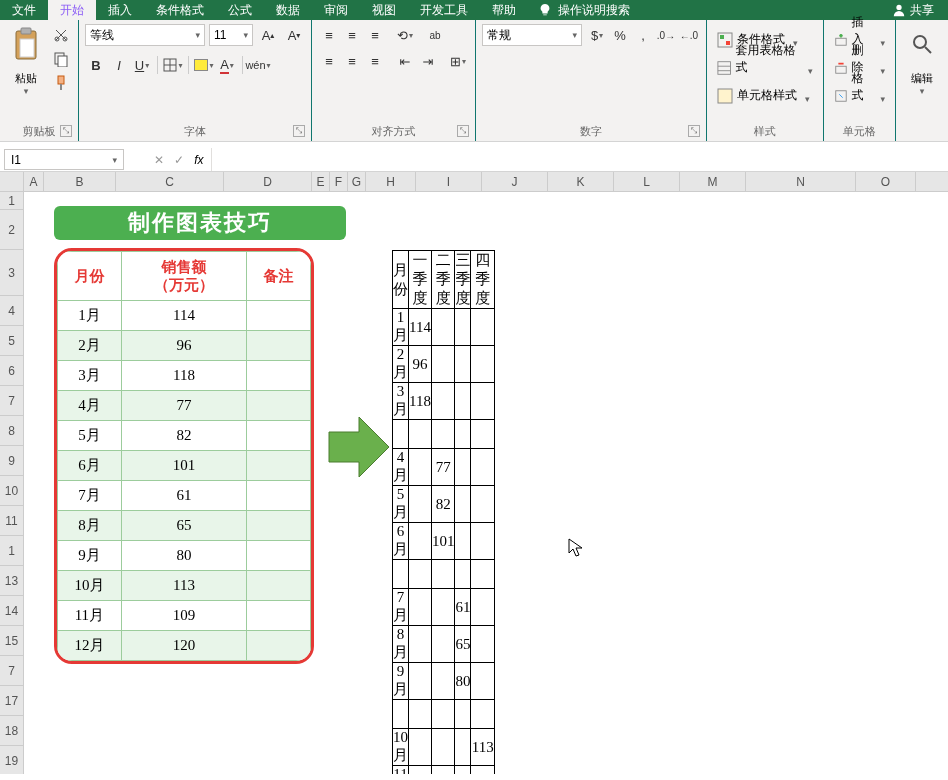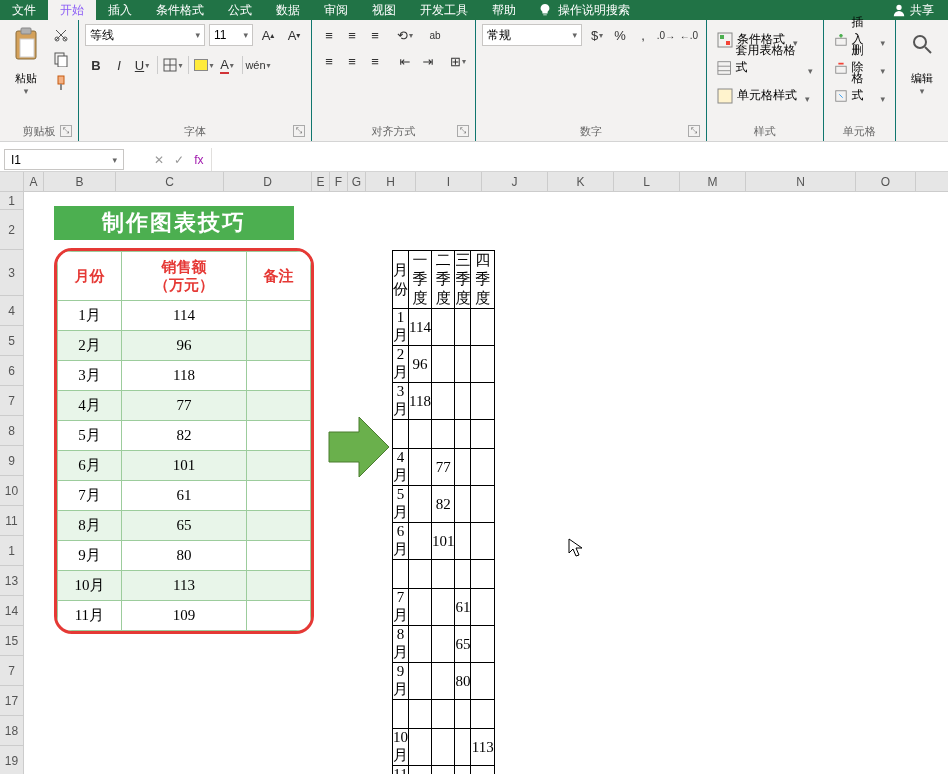--- a/index.html
+++ b/index.html
@@ -52,21 +52,21 @@
 .col-headers .ch { border-right: 1px solid #ccc; text-align: center; font-size: 12px; color: #555; line-height: 20px; }
 .grid-body { display: flex; height: 582px; }
 .row-headers { width: 24px; background: #e6e6e6; border-right: 1px solid #ccc; }
 .row-headers .rh { height: 30px; border-bottom: 1px solid #ccc; text-align: center; font-size: 12px; color: #555; line-height: 30px; }
 .row-headers .rh:first-child { height: 18px; line-height: 18px; }
 .cells { position: relative; flex: 1; background: #fff; }
 
 
 .content { position: absolute; left: 0; top: 0; }
 
-.title-box { position: absolute; left: 30px; top: 14px; width: 240px; height: 34px; background: #4caf50; color: #fff; font-size: 22px; font-weight: bold; display: flex; align-items: center; justify-content: center; letter-spacing: 2px; }
+.title-box { position: absolute; left: 30px; top: 14px; width: 292px; height: 34px; background: #4caf50; color: #fff; font-size: 22px; font-weight: bold; display: flex; align-items: center; justify-content: center; letter-spacing: 2px; border-radius: 6px; }
 
 .red-table { position: absolute; left: 30px; top: 56px; width: 260px; border: 3px solid #e53935; border-radius: 18px; overflow: hidden; background: #fff; }
 .red-table table { width: 100%; border-collapse: collapse; }
 .red-table th { color: #e53935; font-weight: bold; font-size: 15px; padding: 6px 0; border: 1px solid #9ccc9c; background: #fff; }
 .red-table td { text-align: center; font-size: 15px; padding: 5px 0; border: 1px solid #9ccc9c; font-family: "SimSun", serif; }
 .red-table tr:nth-child(even) td { background: #e8f5e9; }
 
 .arrow { position: absolute; left: 300px; top: 220px; }
 
 .plain-table { position: absolute; left: 368px; top: 58px; border-collapse: collapse; }
@@ -327,21 +327,21 @@
 </div>
 
 <div class="fx-bar">
   <div class="name-box">
       <span>I1</span>
       <span class="dd">▾</span>
     </div>
   <div class="fx-btns">
     <span style="color:#999">✕</span>
     <span style="color:#999">✓</span>
-    <span style="color:#a21caf">fx</span>
+    <span style="font-style:italic;color:#000000">fx</span>
   </div>
   <input class="fx-input" style="">
 </div>
 
 <div class="grid-wrap">
   <div class="col-headers">
     <div class="sel-all"></div>
     <div class="ch cw-A">A</div>
     <div class="ch cw-B">B</div>
     <div class="ch cw-C">C</div>
@@ -443,20 +443,25 @@
                 <tr>
                   <td>10月</td>
                   <td>113</td>
                   <td></td>
                 </tr>
                 <tr>
                   <td>11月</td>
                   <td>109</td>
                   <td></td>
                 </tr>
+                <tr>
+                  <td>12月</td>
+                  <td>120</td>
+                  <td></td>
+                </tr>
               </tbody>
           </table>
         </div>
 
         <svg class="arrow" width="70" height="70">
           <polygon points="5,20 35,20 35,5 65,35 35,65 35,50 5,50" fill="#6ab04c" stroke="#4a7c2f" stroke-width="1"></polygon>
         </svg>
 
         <table class="plain-table">
           <tbody>

